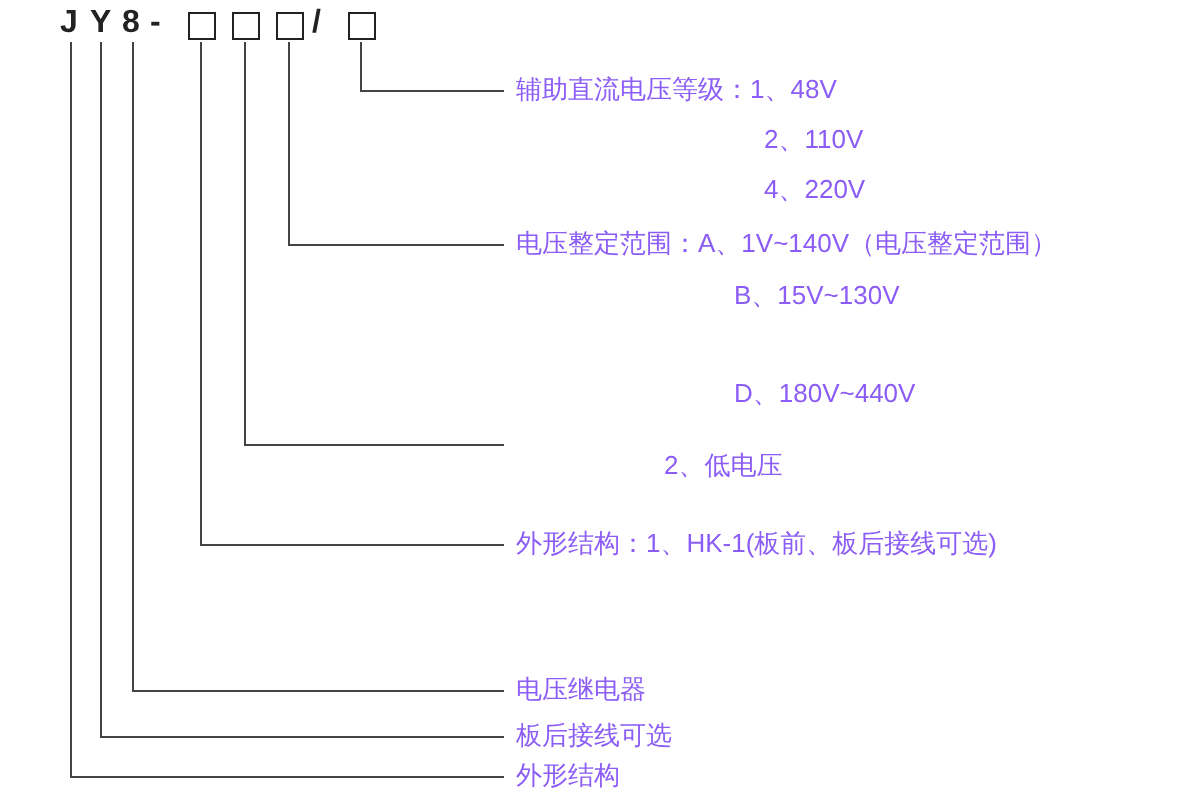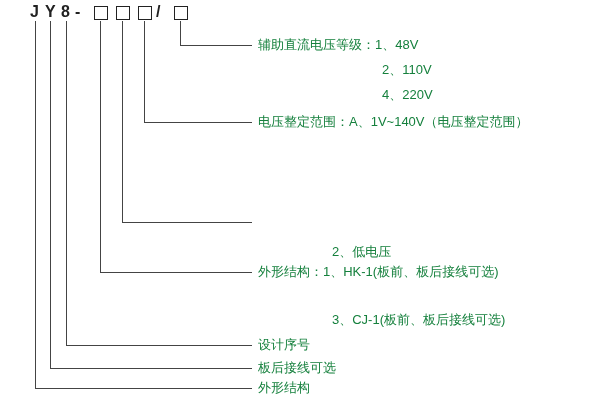--- a/index.html
+++ b/index.html
@@ -38,21 +38,21 @@
   }
   .hline {
     position: absolute;
     height: 1px;
     background: #444;
   }
   .label {
     position: absolute;
     font-size: 13px;
     line-height: 16px;
-    color: #15803d;
+    color: #8b5cf6;
     white-space: nowrap;
   }
 </style>
 </head>
 <body>
 
 <div class="stage">
 
   <span class="ch" style="left:30px">J</span>
   <span class="ch" style="left:45px">Y</span>
@@ -83,23 +83,24 @@
   <div class="hline" style="left:50px;top:368px;width:202px"></div>
 
   <div class="vline" style="left:35px;top:21px;height:367px"></div>
   <div class="hline" style="left:35px;top:388px;width:217px"></div>
 
   <div class="label" style="left:258px;top:37px">辅助直流电压等级：1、48V</div>
   <div class="label" style="left:382px;top:62px">2、110V</div>
   <div class="label" style="left:382px;top:87px">4、220V</div>
 
   <div class="label" style="left:258px;top:114px">电压整定范围：A、1V~140V（电压整定范围）</div>
+  <div class="label" style="left:367px;top:140px">B、15V~130V</div>
+  <div class="label" style="left:367px;top:189px">D、180V~440V</div>
 
-  <div class="label" style="left:332px;top:244px">2、低电压</div>
+  <div class="label" style="left:332px;top:225px">2、低电压</div>
 
   <div class="label" style="left:258px;top:264px">外形结构：1、HK-1(板前、板后接线可选)</div>
-  <div class="label" style="left:332px;top:312px">3、CJ-1(板前、板后接线可选)</div>
 
-  <div class="label" style="left:258px;top:337px">设计序号</div>
+  <div class="label" style="left:258px;top:337px">电压继电器</div>
   <div class="label" style="left:258px;top:360px">板后接线可选</div>
   <div class="label" style="left:258px;top:380px">外形结构</div>
 
 </div>
 
 </body></html>

